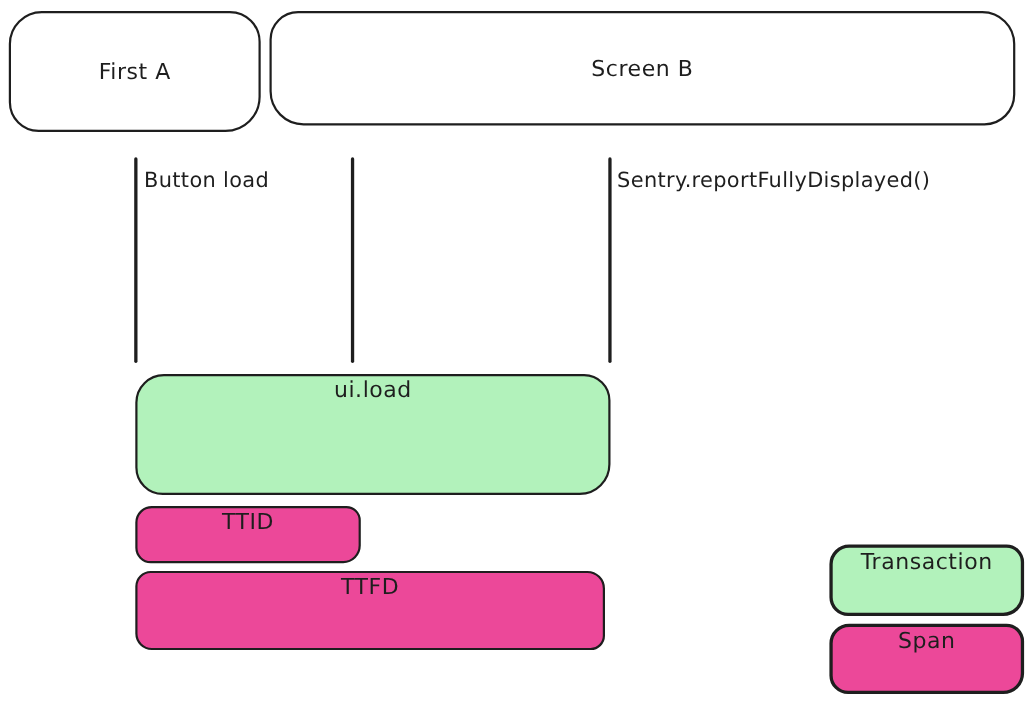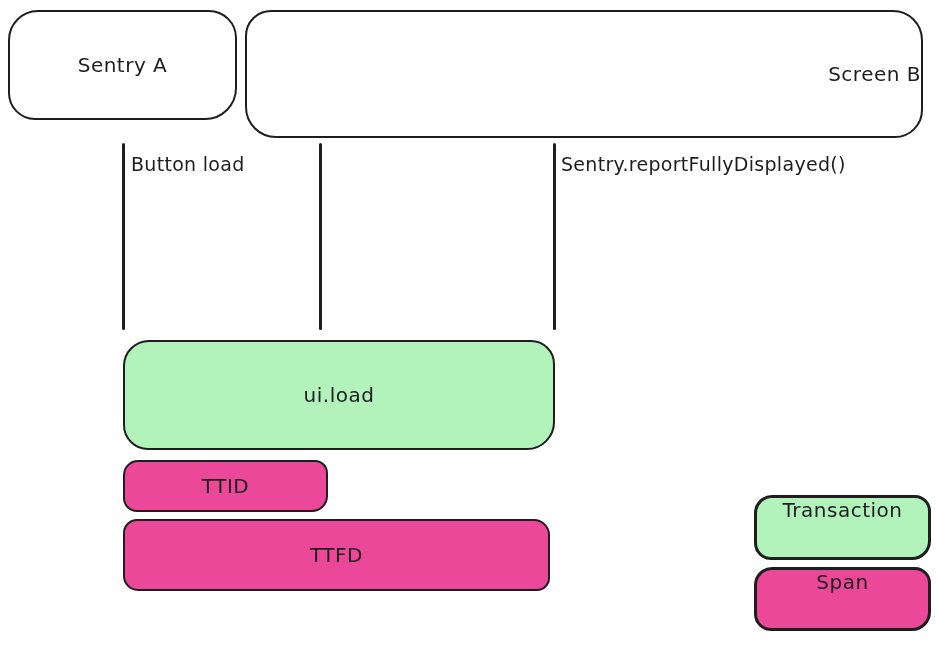--- a/index.html
+++ b/index.html
@@ -22,21 +22,21 @@
     border: 2.5px solid #1e1e1e;
     border-radius: 30px 28px 32px 27px;
     display: flex;
     align-items: center;
     justify-content: center;
     font-size: 20px;
     letter-spacing: 0.5px;
     box-sizing: border-box;
   }
   .screen-a { left: 8px; top: 10px; width: 229px; height: 110px; }
-  .screen-b { left: 245px; top: 10px; width: 678px; height: 128px; border-radius: 26px 30px 28px 31px; justify-content: flex-end; }
+  .screen-b { left: 245px; top: 10px; width: 678px; height: 104px; border-radius: 26px 30px 28px 31px; }
 
   .event-line {
     position: absolute;
     width: 3px;
     background: #1e1e1e;
     border-radius: 2px;
     top: 143px;
     height: 187px;
   }
   .event-line-1 { left: 122px; }
@@ -51,21 +51,20 @@
     white-space: nowrap;
   }
   .event-label-1 { left: 131px; }
   .event-label-2 { left: 328px; }
   .event-label-3 { left: 561px; }
 
   .bar {
     position: absolute;
     border: 2.5px solid #1e1e1e;
     display: flex;
-    align-items: center;
     justify-content: center;
     font-size: 20px;
     letter-spacing: 0.5px;
     box-sizing: border-box;
   }
   .bar-transaction { background: #b2f2bb; }
   .bar-span { background: #ec4899; }
 
   .bar-uiload {
     left: 123px; top: 340px; width: 432px; height: 110px;
@@ -93,21 +92,21 @@
   }
   .legend-transaction { left: 754px; top: 495px; width: 177px; height: 65px; }
   .legend-span { left: 754px; top: 567px; width: 177px; height: 64px; }
 </style>
 </head>
 <body>
 
 <div class="canvas">
 
   <div class="screen-box screen-a">
-    <span>Sentry A</span>
+    <span>First A</span>
   </div>
   <div class="screen-box screen-b">
     <span>Screen B</span>
   </div>
 
   <div class="event-line event-line-1"></div>
   <div class="event-line event-line-2"></div>
   <div class="event-line event-line-3"></div>
 
   <div class="event-label event-label-1">Button load</div>

